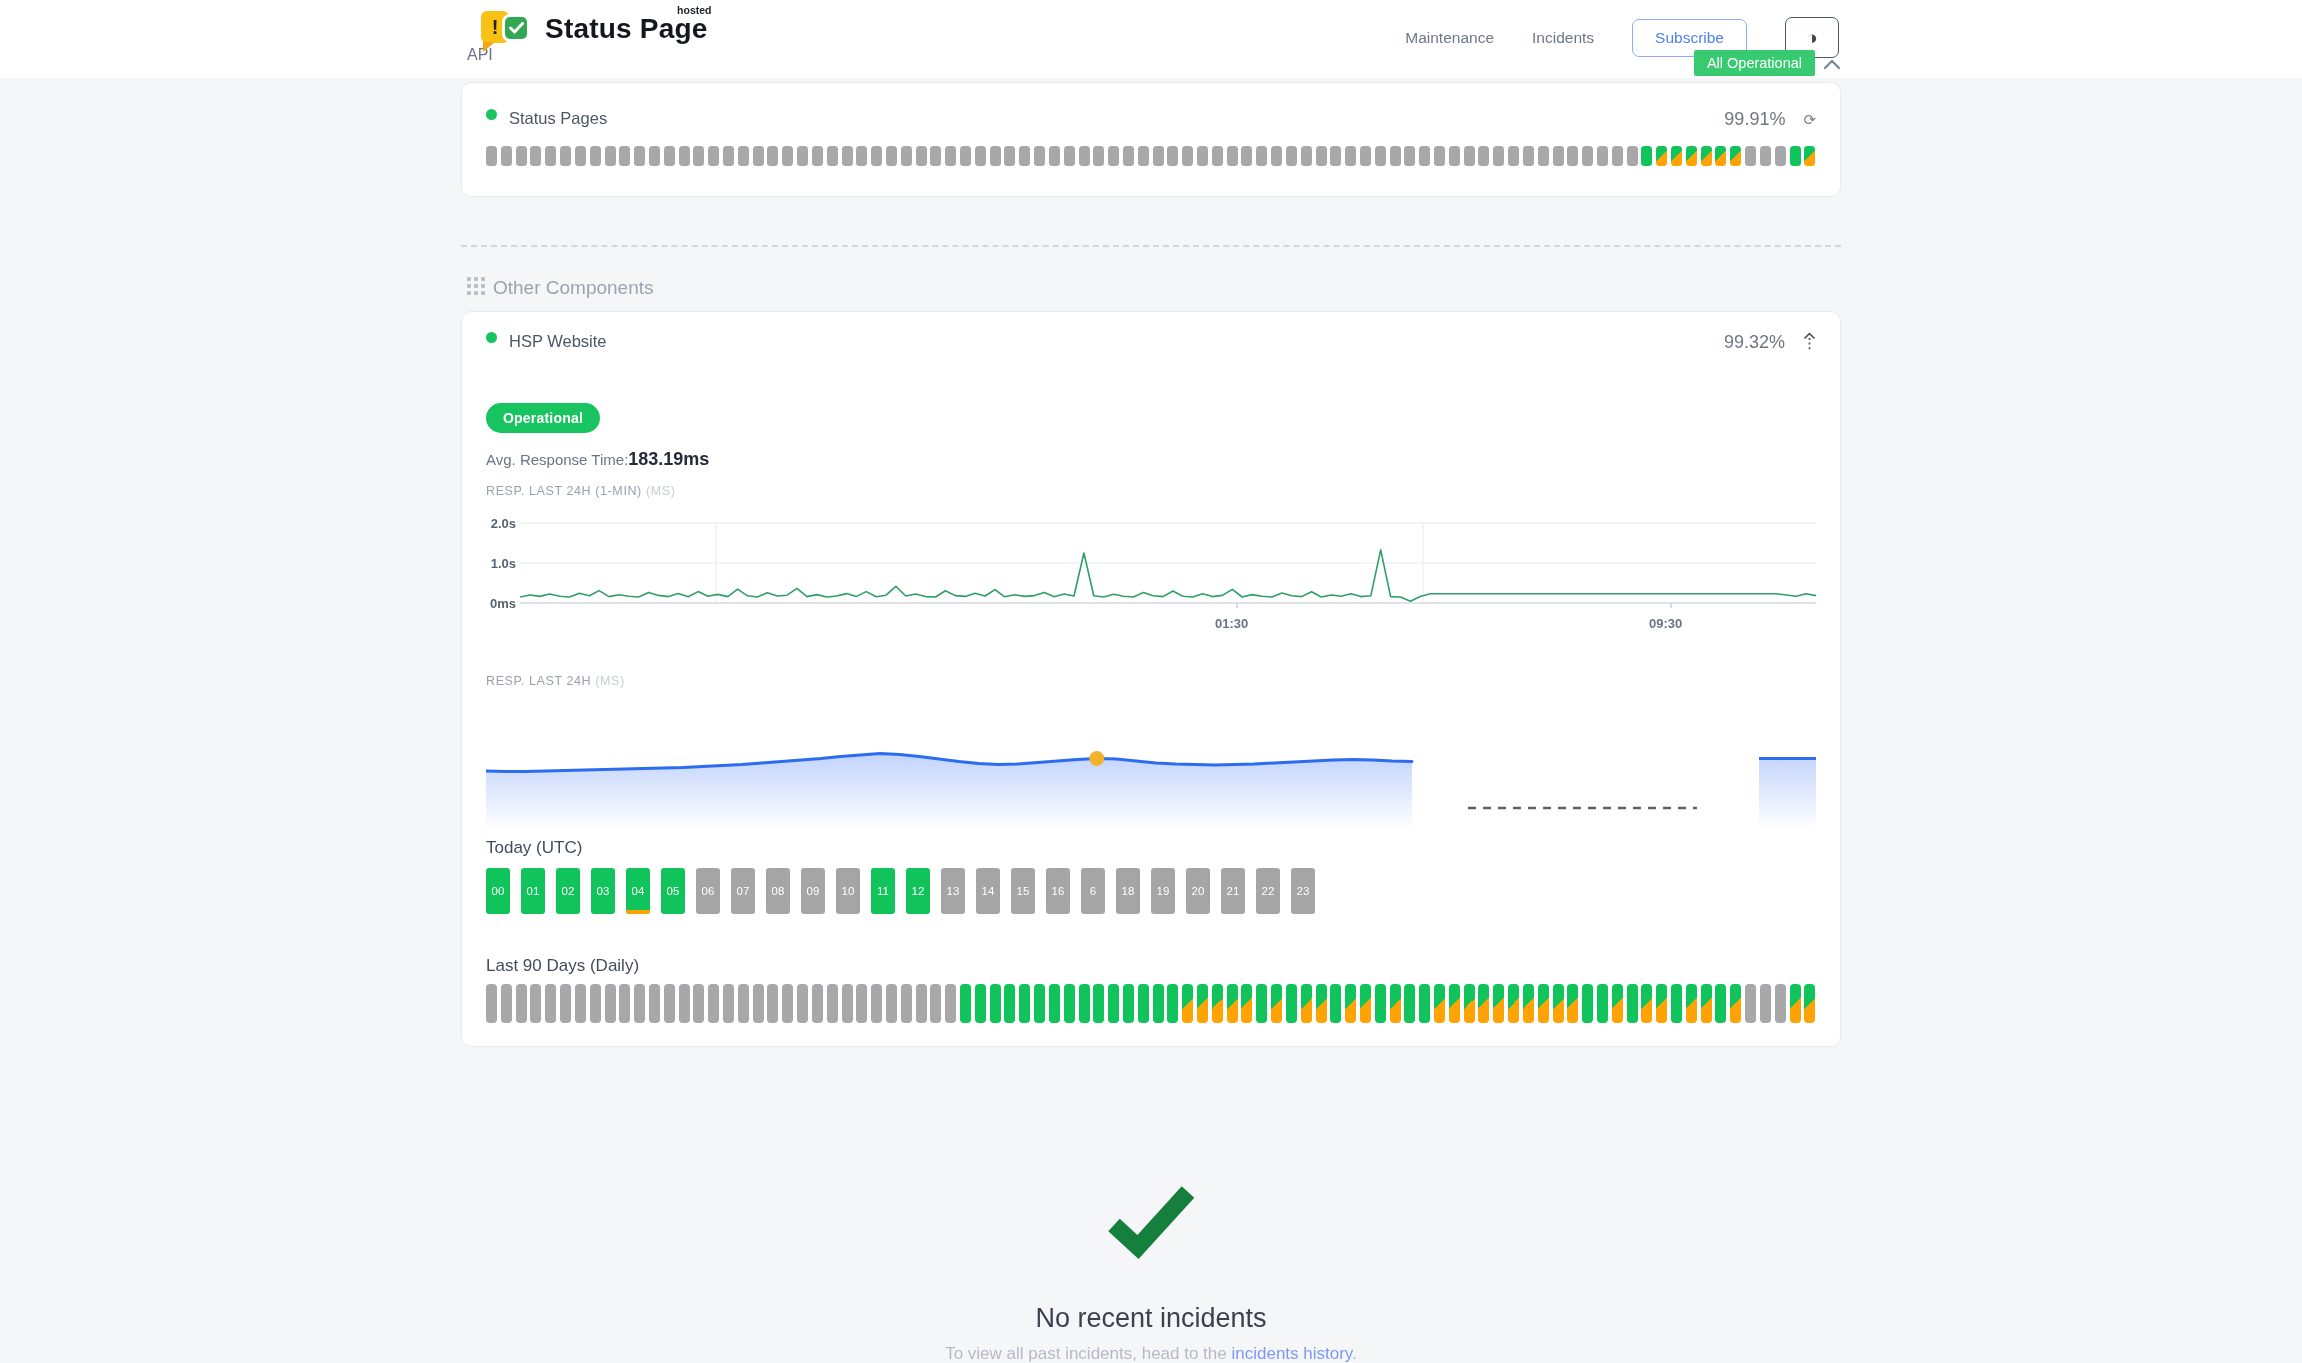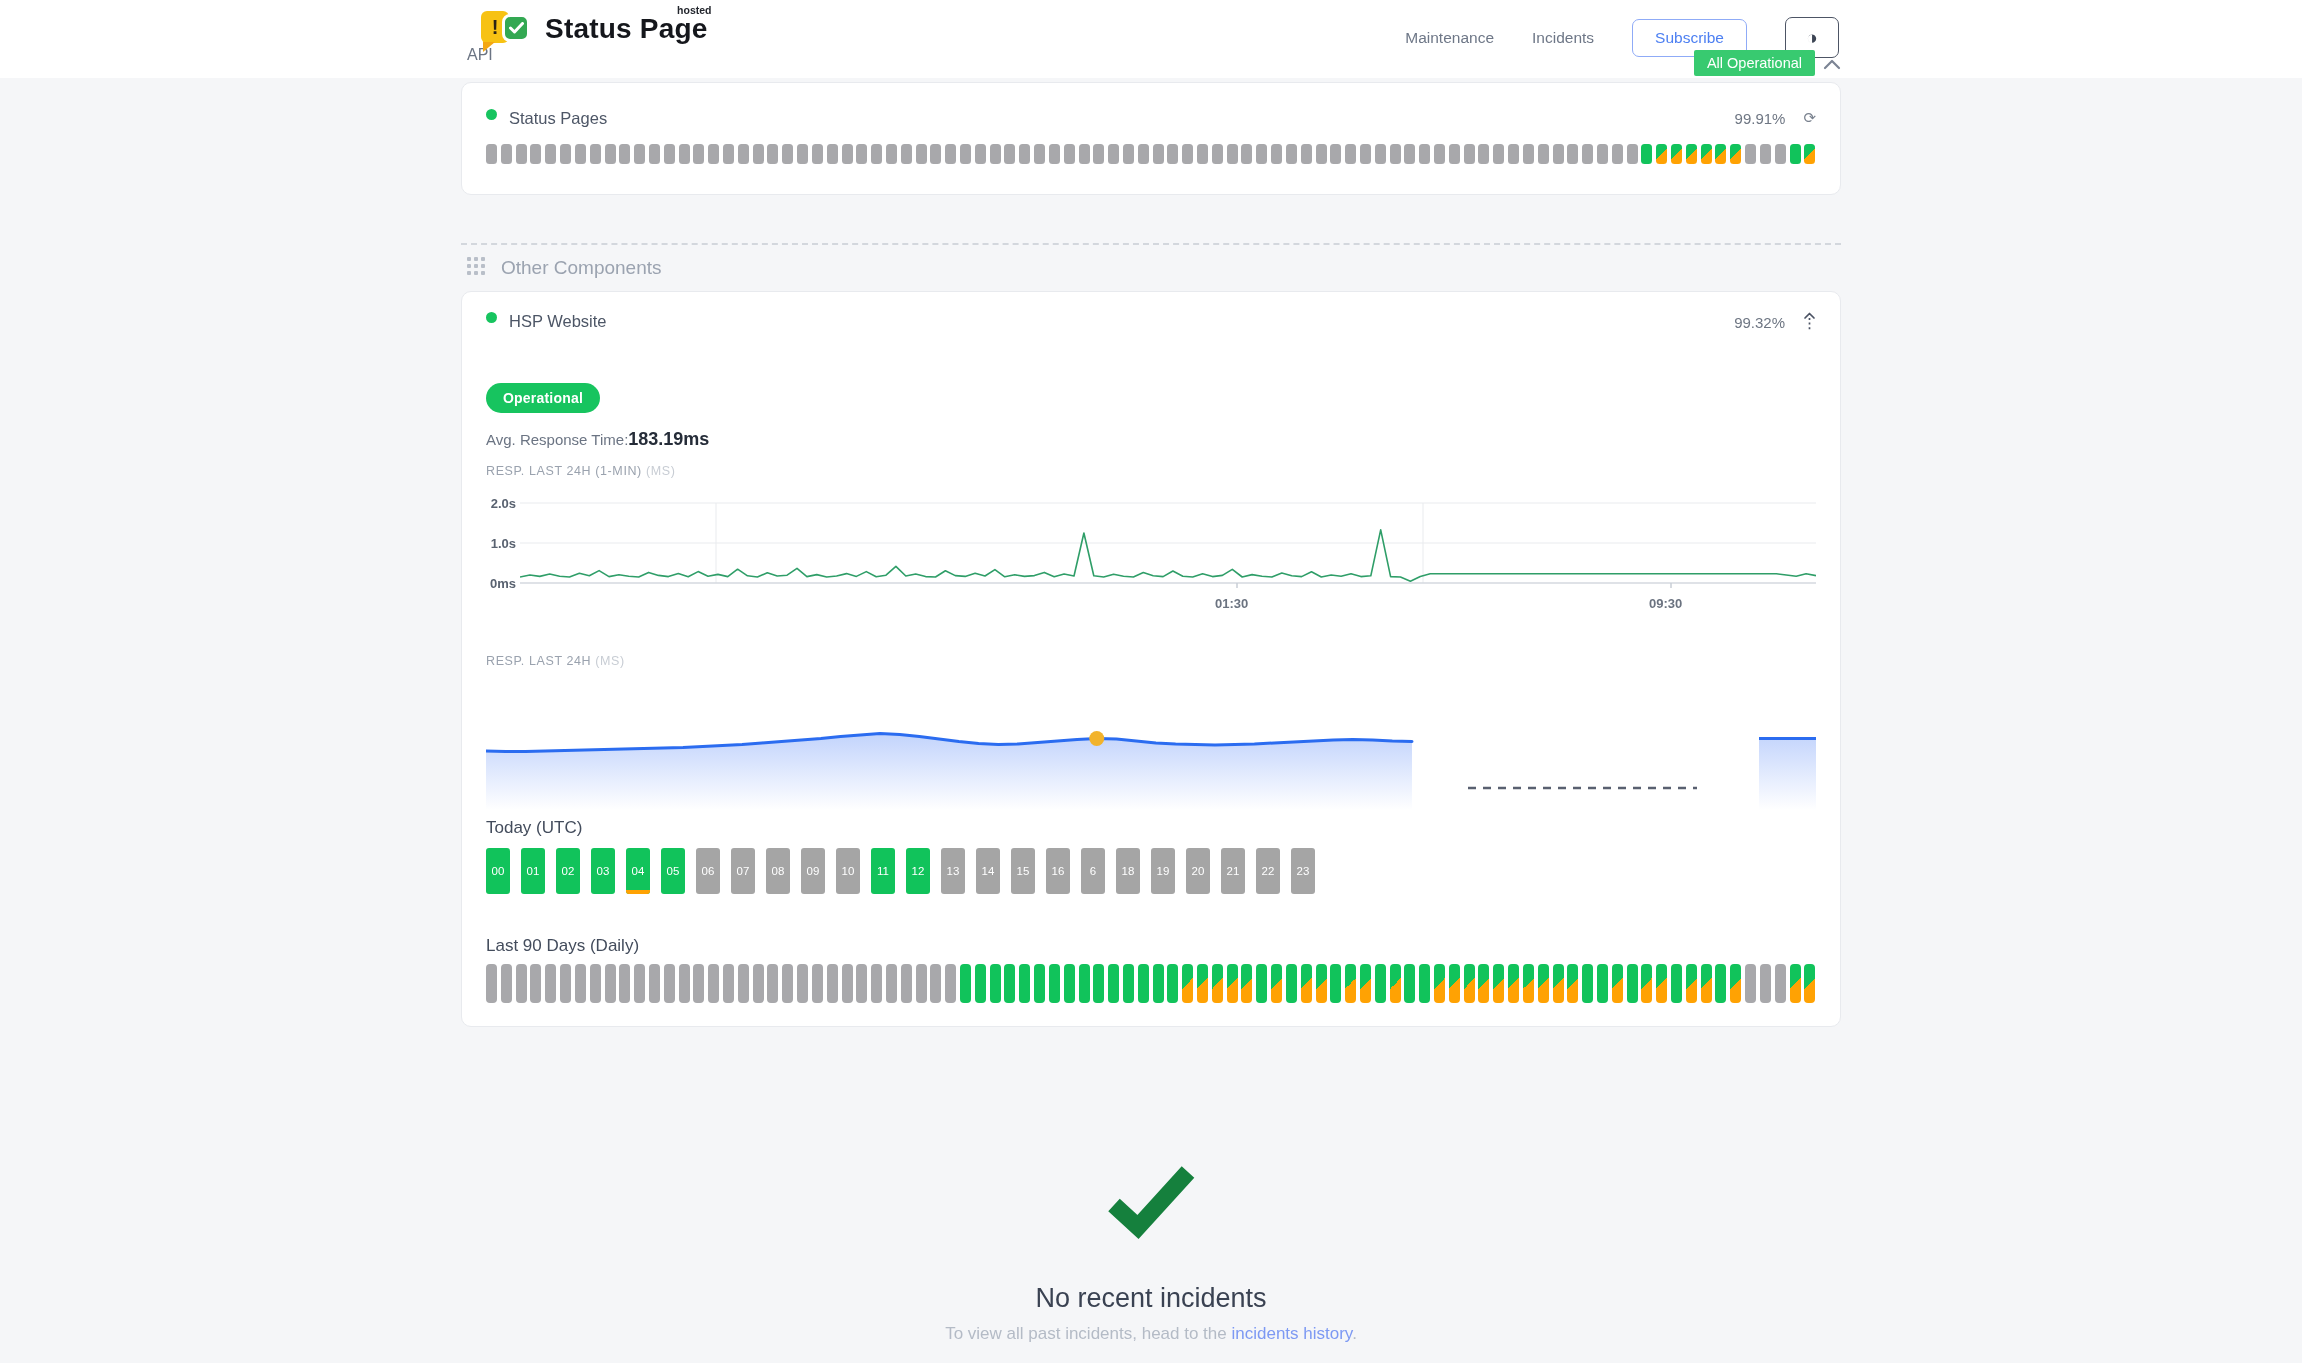--- a/index.html
+++ b/index.html
@@ -40,37 +40,37 @@
 
   
   .card { background:#ffffff; border:1px solid #e8eaee; border-radius:10px; }
   .card1 { margin-top:82px; padding:26px 24px 30px; }
   .card2 { margin-top:12px; padding:20px 24px 23px; }
 
   .comp-row { display:flex; align-items:flex-start; }
   .dot { width:11px; height:11px; border-radius:50%; background:#17c45f; margin-right:12px; flex:none; }
   .comp-name { font-size:16.5px; color:#4d5666; }
   .comp-right { margin-left:auto; display:flex; align-items:center; gap:18px; }
-  .comp-pct { font-size:15px; color:#6e7683; }
+  .comp-pct { font-size:18px; color:#6e7683; }
   .refresh-icon { font-size:15px; color:#79818e; cursor:pointer; }
   .trend-icon { cursor:pointer; display:flex; }
 
   
   .strip { display:flex; gap:3.8px; }
   .strip-api { margin-top:16px; }
   .strip-api .bar { height:20px; border-radius:3.5px; flex:1; }
   .strip-daily { margin-top:8px; }
   .strip-daily .bar { height:39px; border-radius:4px; flex:1; }
   .b-gray  { background:#a8a8ab; }
   .b-green { background:#11c35b; }
   .b-split { background:linear-gradient(135deg,#11c35b 50%,#ffa203 50%); }
 
   
   .dashed-divider { margin-top:48px; border-top:2px dashed #d3d7dd; }
-  .section-heading { margin-top:12px; display:flex; align-items:flex-start; gap:16px; padding-left:6px; }
+  .section-heading { margin-top:30px; display:flex; align-items:flex-start; gap:8px; padding-left:6px; }
   .section-heading-text { font-size:19px; color:#9ba3b0; }
 
   
   .status-pill { display:inline-block; margin-top:50px; background:#17c45f; color:#fff; font-weight:bold;
     font-size:14px; padding:7px 17px; border-radius:15px; letter-spacing:.2px; }
   .avg-line { margin-top:16px; font-size:15px; color:#6b7483; display:flex; align-items:center; }
   .avg-value { font-size:18px; font-weight:bold; color:#252c38; }
 
   .mini-label { margin-top:14px; font-size:12.5px; letter-spacing:.6px; color:#9aa2ae; }
   .mini-label .unit { color:#c8cdd4; }

